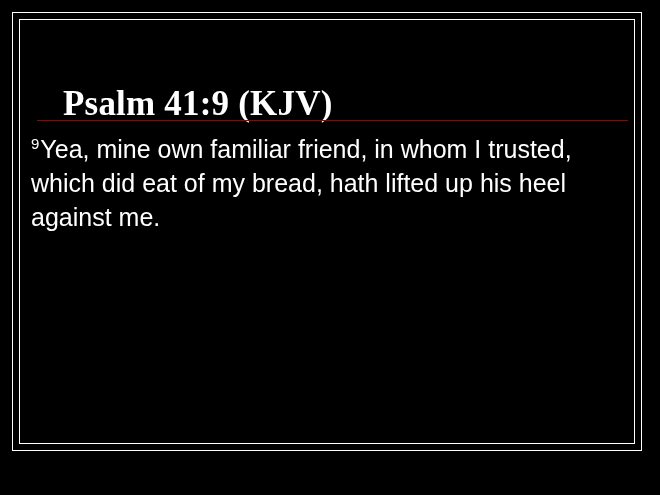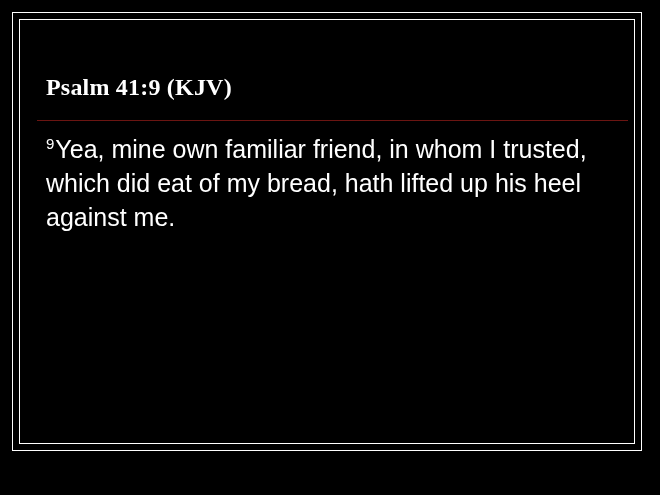--- a/index.html
+++ b/index.html
@@ -55,44 +55,44 @@
     background: #000000;
     box-sizing: border-box;
     overflow: hidden;
   }
 
   
   .slide-title {
     position: absolute;
     left: 26px;
     top: 47px;
-    margin: 0;
+    margin: 17px;
     font-family: "Liberation Serif", "DejaVu Serif", serif;
     font-weight: bold;
-    font-size: 24px;
+    font-size: 35px;
     line-height: 40px;
     color: #ffffff;
     letter-spacing: 0.2px;
     white-space: nowrap;
   }
 
   
   .title-rule {
     position: absolute;
     left: 17px;
     top: 100px;
     width: 591px;
     height: 1px;
     background: #6b1512;
   }
 
   
   .scripture-body {
     position: absolute;
-    left: 26px;
+    left: 11px;
     top: 112px;
     width: 594px;
     margin: 0;
     font-family: "Liberation Sans", sans-serif;
     font-weight: normal;
     font-size: 25px;
     line-height: 34px;
     color: #ffffff;
     text-align: left;
   }

